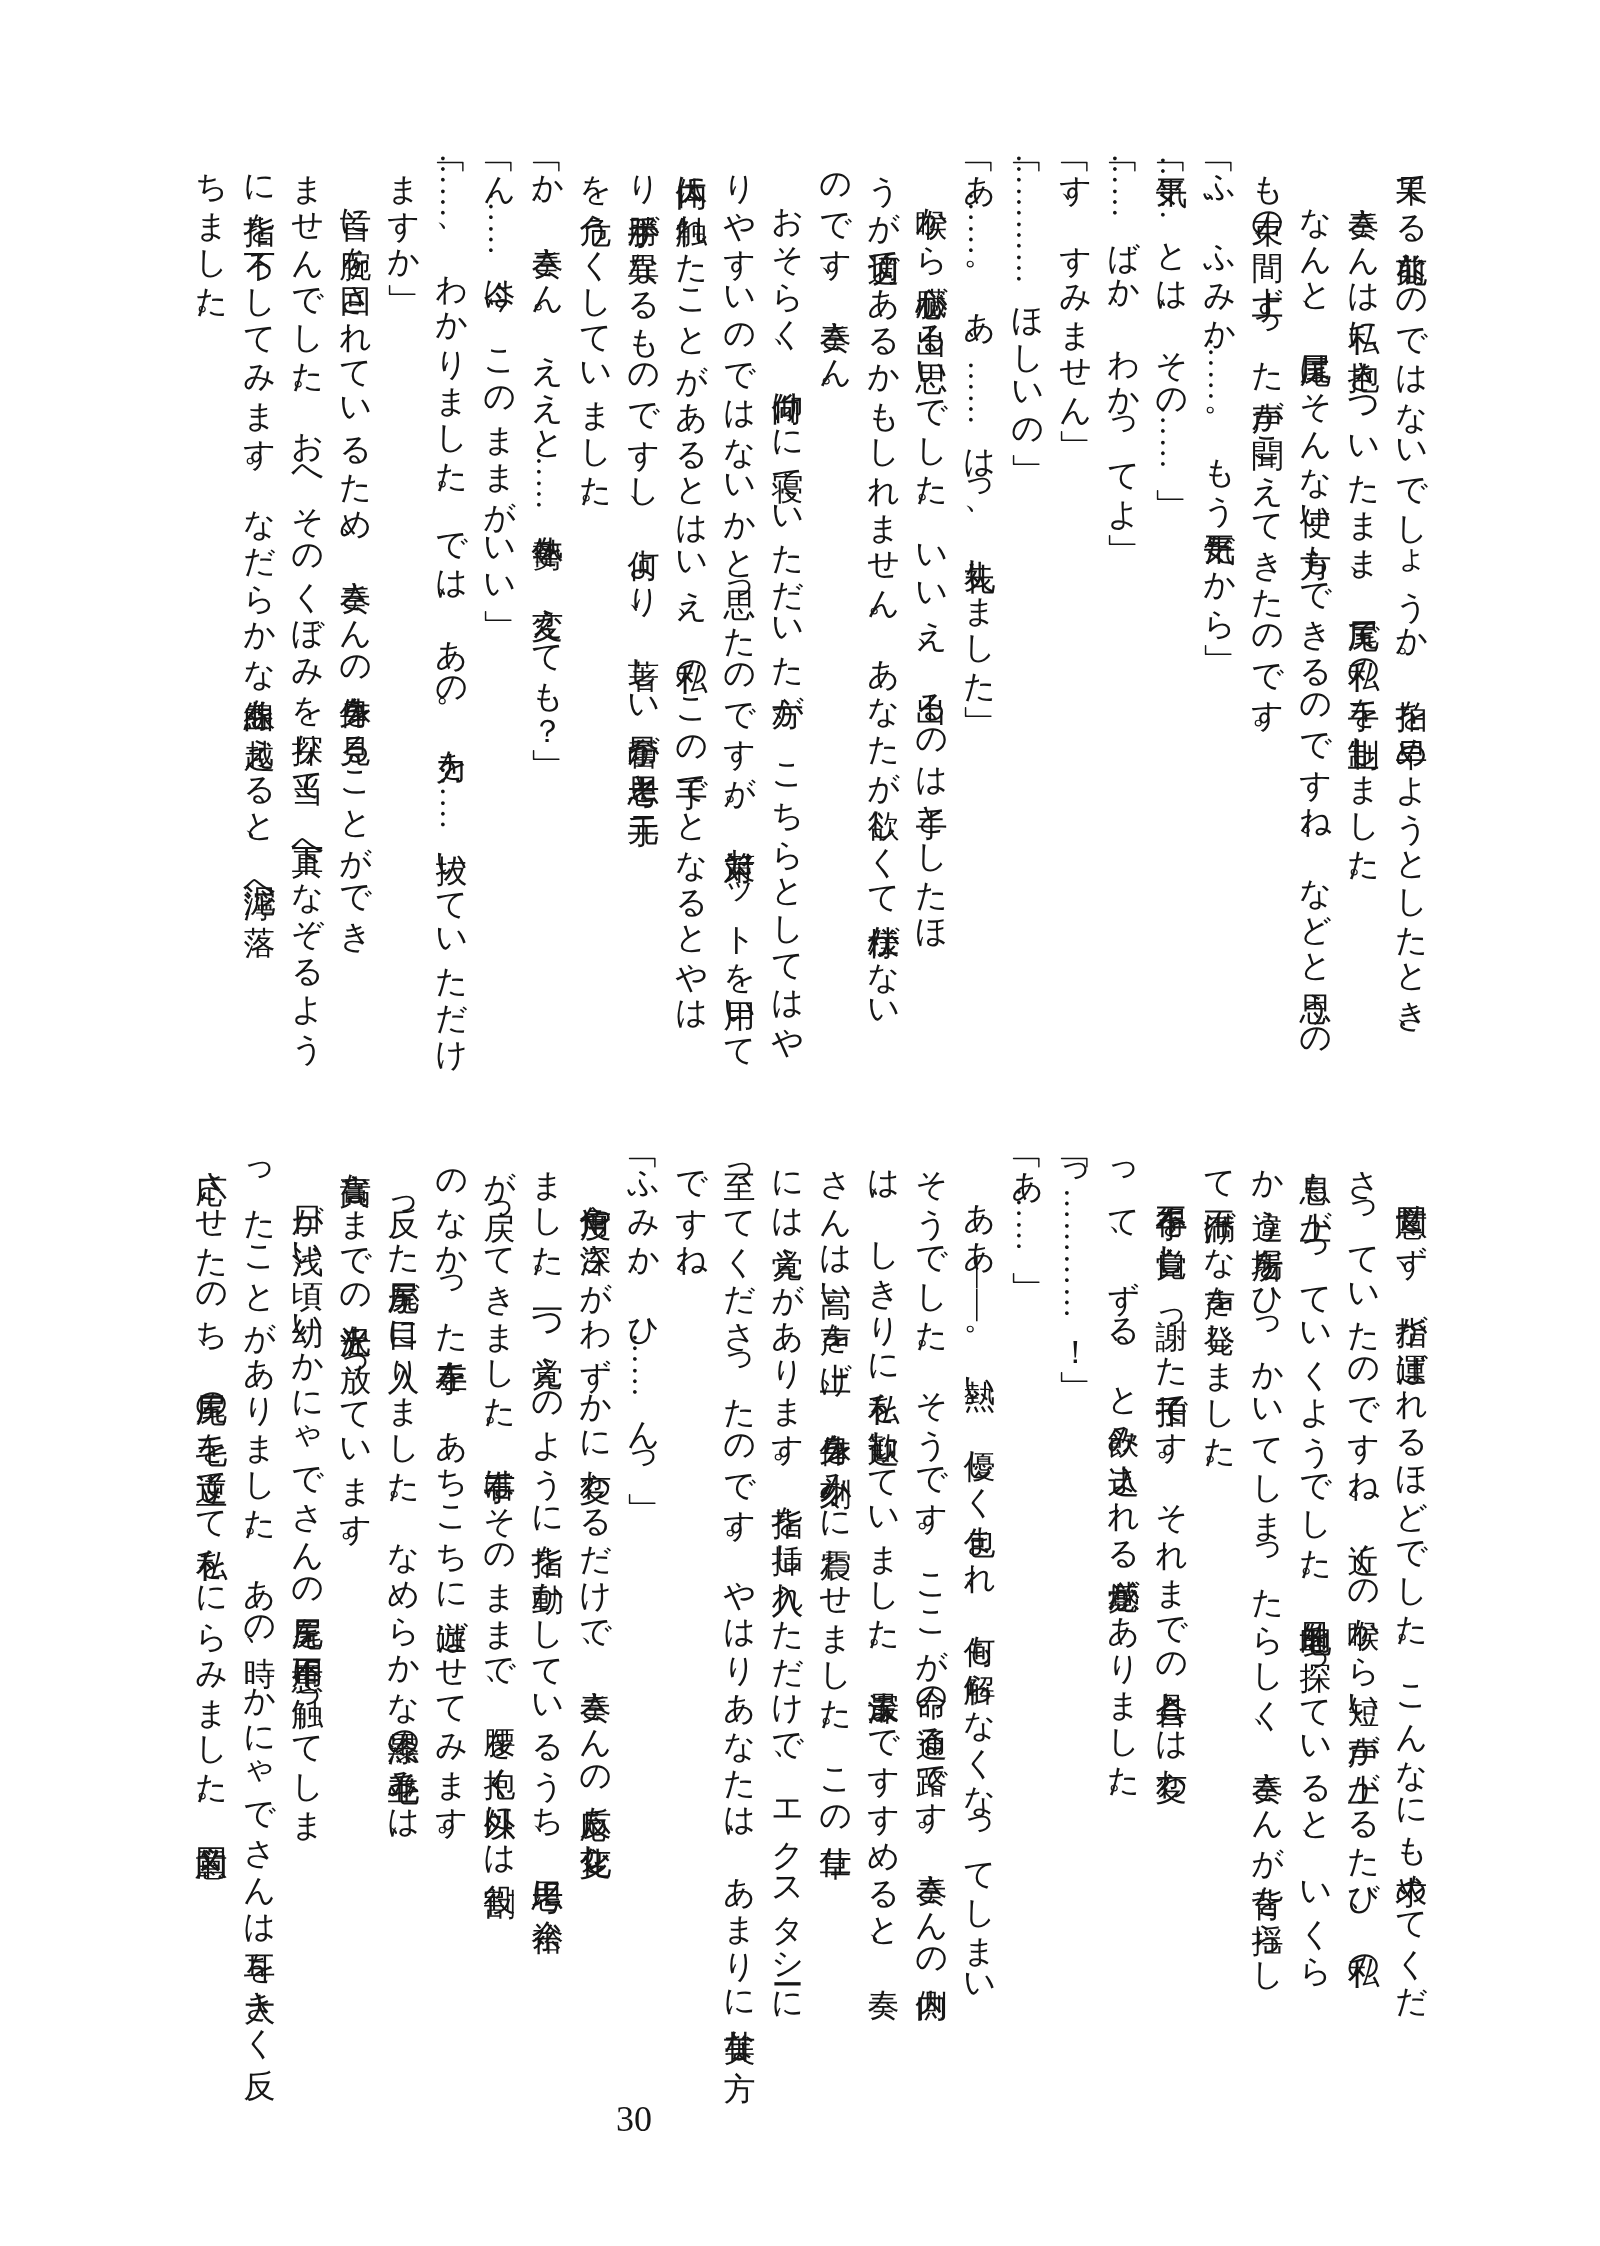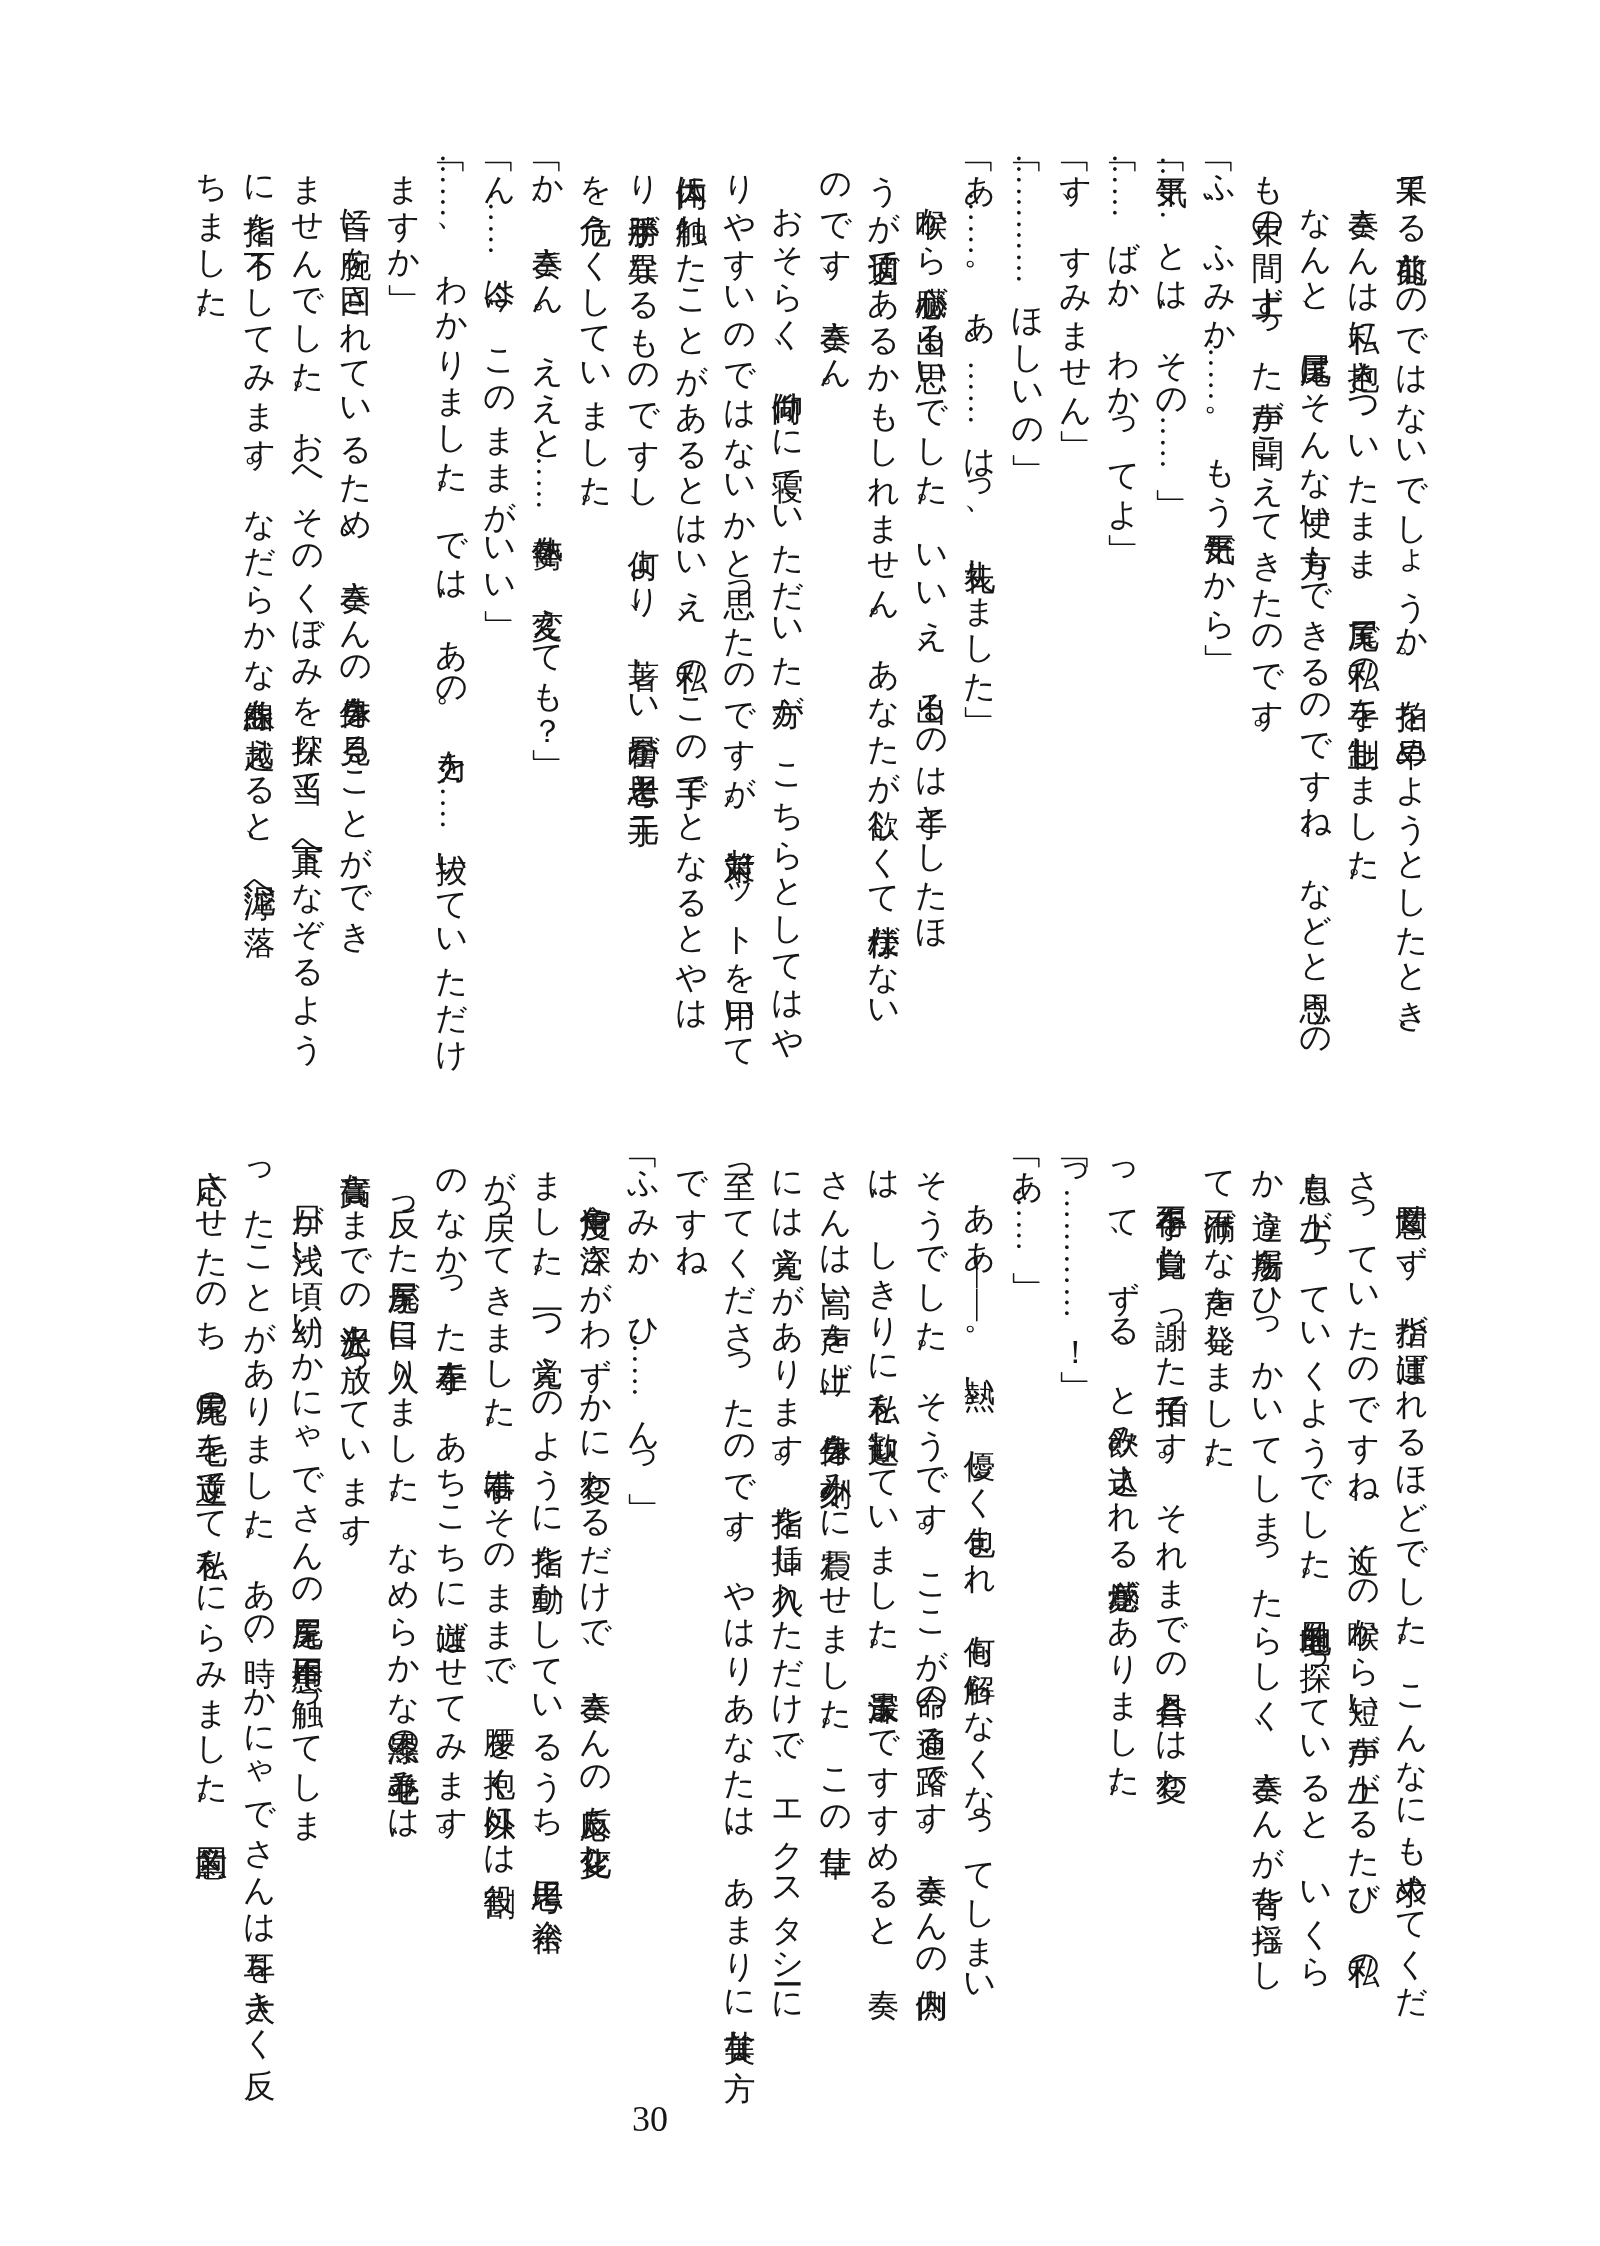--- a/index.html
+++ b/index.html
@@ -42,21 +42,21 @@
     height: 952px;
   }
   .block-bottom {
     top: 1148px;
     right: 164px;
     height: 952px;
   }
   .page-number {
     position: absolute;
     top: 2098px;
-    left: 16px;
+    left: 0;
     width: 1268px;
     text-align: center;
     font-size: 36px;
     color: #161616;
   }
 </style>
 </head>
 <body>
 
 <div class="page">

